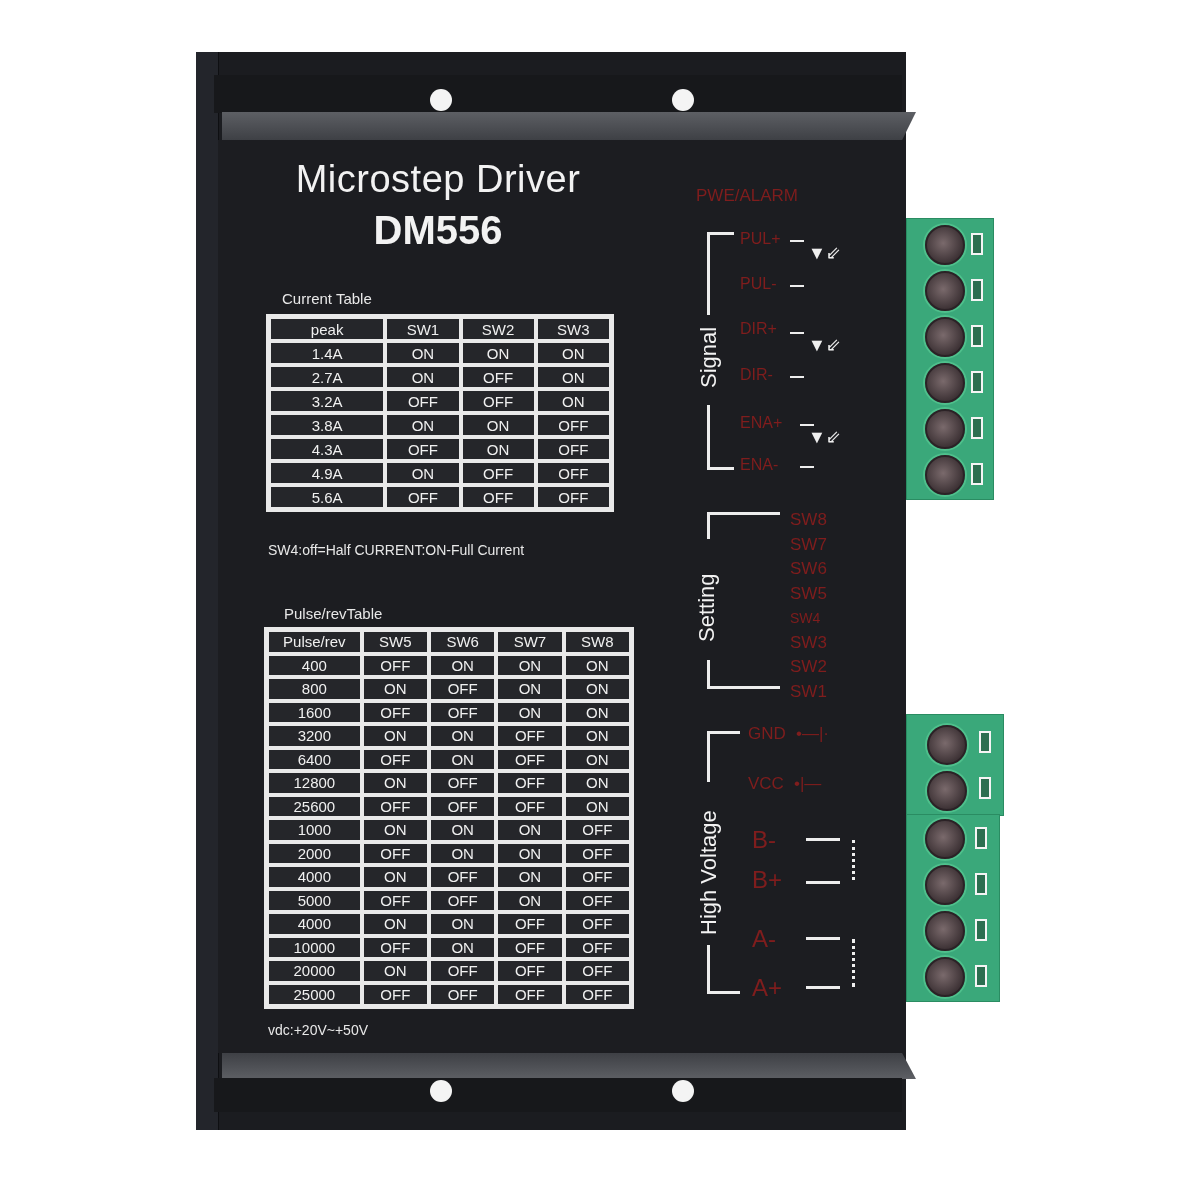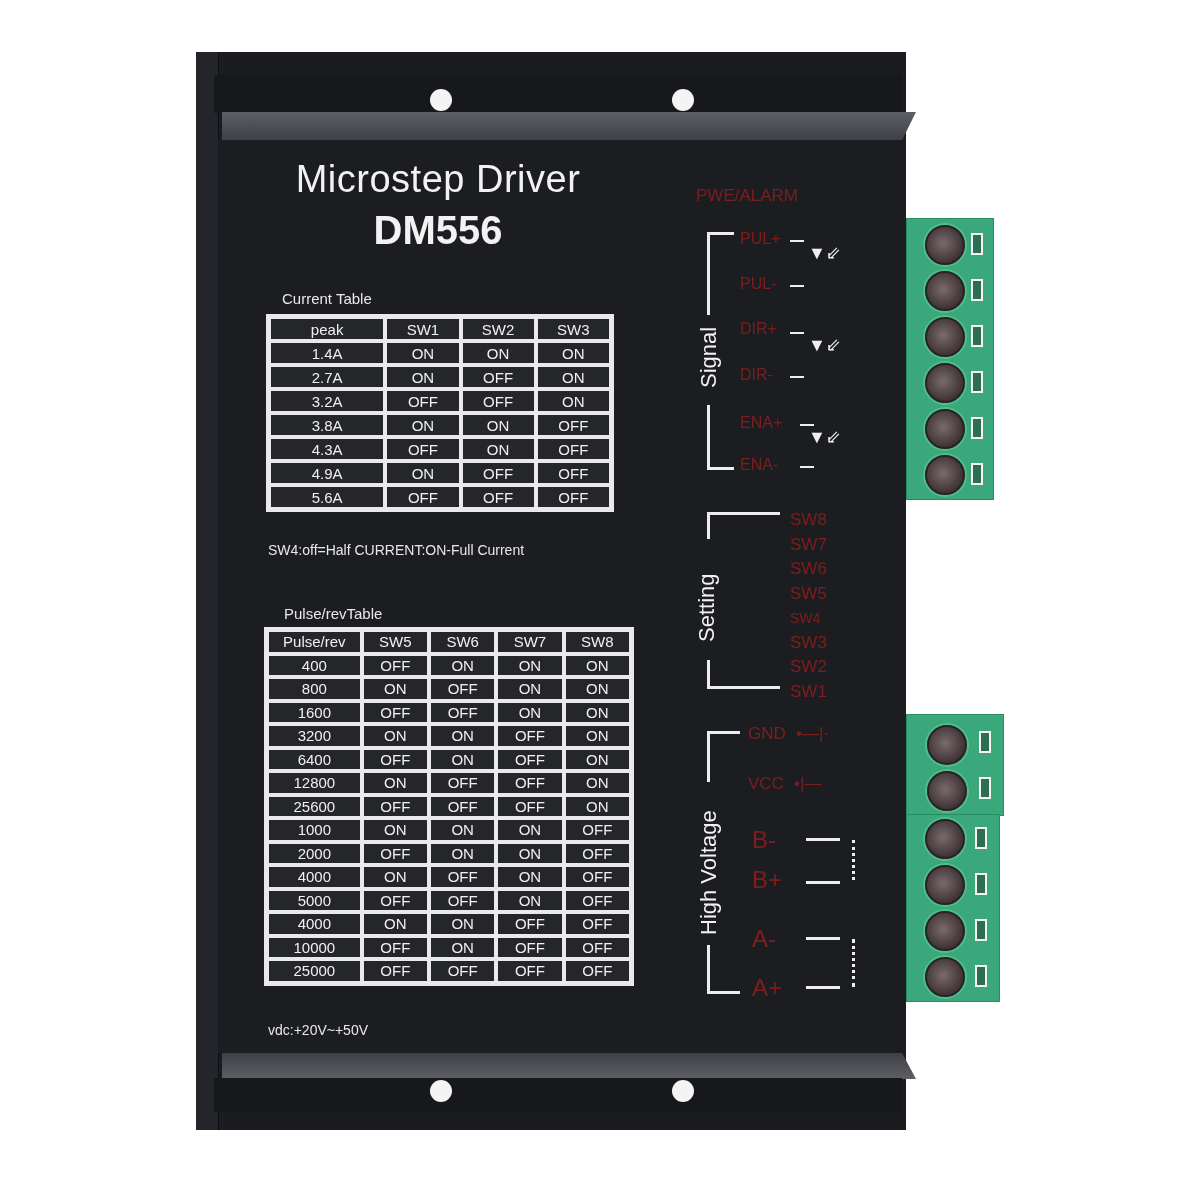--- a/index.html
+++ b/index.html
@@ -219,20 +219,27 @@
           <td style="height: 19.5px;">OFF</td>
         </tr>
         <tr>
           <td style="height: 19.5px;">10000</td>
           <td style="height: 19.5px;">OFF</td>
           <td style="height: 19.5px;">ON</td>
           <td style="height: 19.5px;">OFF</td>
           <td style="height: 19.5px;">OFF</td>
         </tr>
         <tr>
+          <td style="height: 19.5px;">20000</td>
+          <td style="height: 19.5px;">ON</td>
+          <td style="height: 19.5px;">OFF</td>
+          <td style="height: 19.5px;">OFF</td>
+          <td style="height: 19.5px;">OFF</td>
+        </tr>
+        <tr>
           <td style="height: 19.5px;">25000</td>
           <td style="height: 19.5px;">OFF</td>
           <td style="height: 19.5px;">OFF</td>
           <td style="height: 19.5px;">OFF</td>
           <td style="height: 19.5px;">OFF</td>
         </tr>
       </tbody>
   </table>
   <div class="note" style="left:268px;top:1022px;">vdc:+20V~+50V</div>
 

